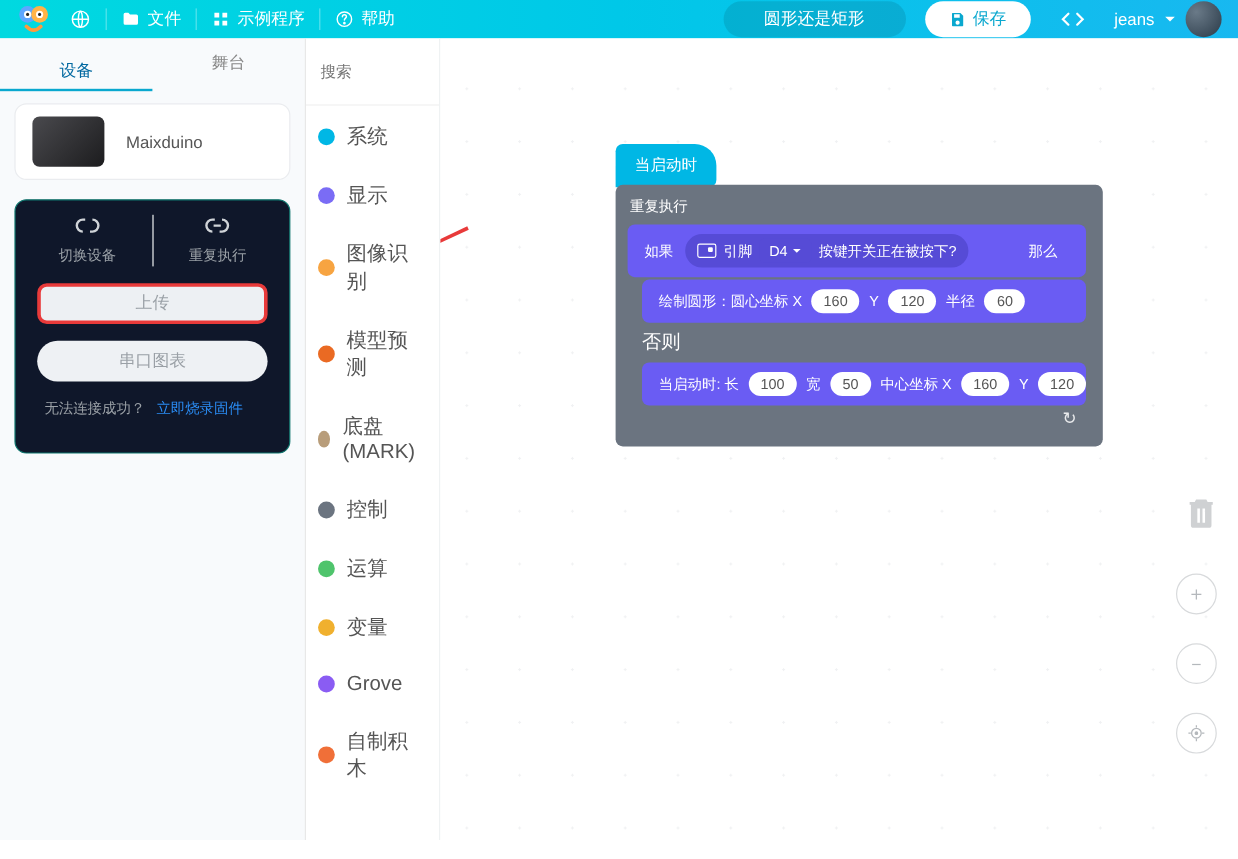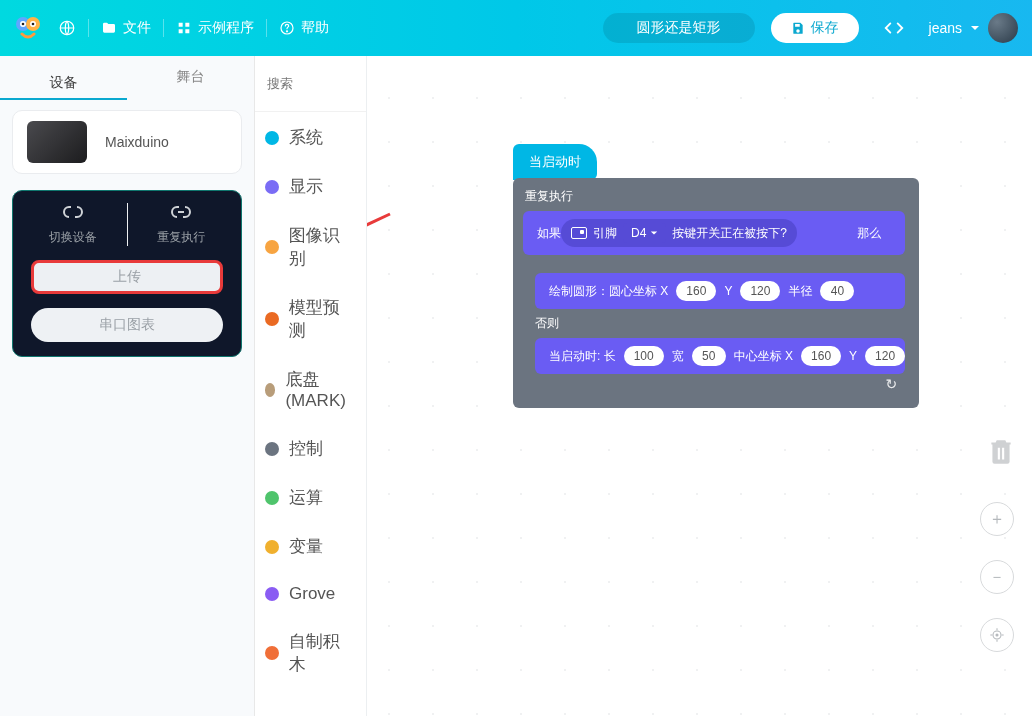--- a/index.html
+++ b/index.html
@@ -1,36 +1,36 @@
 <!DOCTYPE html>
 <html><head>
 <meta charset="utf-8">
 <style>
 * { margin: 0; padding: 0; box-sizing: border-box; font-family: -apple-system, "Microsoft YaHei", sans-serif; }
 body { width: 1032px; height: 716px; overflow: hidden; background: #fff; }
 
 
-.topbar { height: 56px; background: linear-gradient(90deg, #00d9e0 0%, #00c8e8 50%, #18b8f0 100%); display: flex; align-items: center; padding: 0 14px; color: #fff; font-size: 14px; }
+.topbar { height: 32px; background: linear-gradient(90deg, #00d9e0 0%, #00c8e8 50%, #18b8f0 100%); display: flex; align-items: center; padding: 0 14px; color: #fff; font-size: 14px; }
 .logo-icon { width: 28px; height: 28px; margin-right: 16px; }
 .topbar .sep { width: 1px; height: 18px; background: rgba(255,255,255,0.35); margin: 0 12px; }
 .topbar .item { display: flex; align-items: center; gap: 6px; cursor: pointer; }
 .topbar .grow { flex: 1; }
 .pill { height: 30px; border-radius: 16px; padding: 0 34px; display: flex; align-items: center; justify-content: center; font-size: 14px; }
 .pill-dark { background: rgba(0,0,0,0.10); color: #fff; }
 .pill-white { background: #fff; color: #0aa8cf; font-weight: 500; padding: 13px 20px; margin-left: 16px; cursor: pointer; }
 .code-icon { margin: 0 24px; cursor: pointer; }
 .user { display: flex; align-items: center; gap: 8px; cursor: pointer; }
 .avatar { width: 30px; height: 30px; border-radius: 50%; background: radial-gradient(circle at 30% 30%, #6a7a88 0%, #2a3a48 100%); }
 
 
 .layout { display: flex; height: calc(100% - 48px); }
 .left { width: 255px; border-right: 1px solid #e8e8e8; display: flex; flex-direction: column; background: #f8fafc; }
 .tabs { display: flex; height: 44px; }
 .tabs .tab { flex: 1; display: flex; align-items: center; justify-content: center; font-size: 14px; color: #888; cursor: pointer; border-bottom: 2px solid transparent; }
-.tabs .tab.active { color: #404040; border-bottom-color: #0aa8cf; margin-top: 12px; }
+.tabs .tab.active { color: #0369a1; border-bottom-color: #0aa8cf; margin-top: 12px; }
 .device-card { margin: 10px 12px; border: 1px solid #eaecef; border-radius: 10px; background: #fff; padding: 10px 14px; display: flex; align-items: center; gap: 18px; }
 .device-thumb { width: 60px; height: 42px; background: linear-gradient(135deg,#4a4a4e 0%, #1c1c1e 100%); border-radius: 6px; }
 .device-name { font-size: 14px; color: #555; }
 .actions { margin: 6px 12px; border: 1px solid #0f766e; border-radius: 10px; background: #0f172a; padding: 12px 6px 14px; }
 .actions-row { display: flex; }
 .actions-row .cell { flex: 1; display: flex; flex-direction: column; align-items: center; gap: 6px; color: #9aa0a6; font-size: 12px; cursor: pointer; }
 .actions-row .divider { width: 1px; background: #eef0f2; }
 .link-icon { color: #cfd3d7; }
 .btn { display: block; margin: 14px 12px 0; height: 34px; border-radius: 18px; background: #eef1f4; color: #9aa0a6; font-size: 14px; border: none; width: calc(100% - 24px); cursor: pointer; }
 .btn.highlight { border: 3px solid #e83a3a; border-radius: 8px; background: #edf0f3; }
@@ -48,27 +48,27 @@
 
 
 .canvas { flex: 1; position: relative; background: #fff; overflow: hidden; }
 .canvas::before { content: ""; position: absolute; inset: 0; background-image: radial-gradient(#e6e8ea 1px, transparent 1px); background-size: 44px 44px; background-position: 0px 20px; opacity: 0.6; }
 
 
 .blocks { position: absolute; left: 146px; top: 88px; }
 .block-top { background: #00b7e5; color: #fff; font-size: 13px; padding: 9px 16px; border-radius: 6px 18px 6px 0; width: max-content; }
 .stack { background: #6b7480; border-radius: 6px; padding: 6px 14px 16px 10px; width: max-content; margin-top: -2px; }
 .stack .label { color: #fff; font-size: 12px; padding: 4px 2px 6px; }
-.purple { background: #6a5cf3; color: #fff; border-radius: 6px; padding: 8px 14px; display: flex; align-items: center; font-size: 12px; flex-wrap: wrap; margin-bottom: 18px; }
+.purple { background: #6a5cf3; color: #fff; border-radius: 6px; padding: 8px 14px; display: flex; align-items: center; gap: 10px; font-size: 12px; flex-wrap: wrap; margin-bottom: 2px; }
 .purple2 { background: #6a5cf3; color: #fff; border-radius: 6px; padding: 8px 0 8px 14px; display: flex; align-items: center; gap: 8px; font-size: 12px; margin-left: 12px; margin-bottom: 2px; }
 .subblock { background: #564bd6; padding: 4px 10px; border-radius: 16px; display: inline-flex; align-items: center; gap: 6px; }
 .dropdown { background: #564bd6; padding: 3px 8px; border-radius: 4px; display: inline-flex; align-items: center; gap: 4px; }
 .oval { background: #fff; color: #555; border-radius: 14px; padding: 3px 10px; font-size: 12px; min-width: 34px; text-align: center; }
 .then { margin-left: auto; padding-right: 10px; }
-.else { color: #fff; font-size: 12px; padding: 4px 2px 6px 12px; }
+.else { color: #fff; font-size: 16px; padding: 4px 2px 6px 12px; }
 .loop-icon { color: #fff; opacity: 0.85; text-align: right; padding-right: 8px; font-size: 14px; }
 .pin-ic { display:inline-block; width:16px; height:12px; border:1.5px solid #fff; border-radius:2px; position:relative; }
 .pin-ic::after { content:""; position:absolute; right:2px; top:2px; width:4px; height:4px; background:#fff; border-radius:1px; }
 
 
 .arrow-svg { position: absolute; left: 196px; top: 190px; pointer-events: none; }
 
 
 .rctl { position: absolute; right: 18px; display: flex; flex-direction: column; align-items: center; gap: 24px; }
 .rctl.trash { top: 380px; }
@@ -170,20 +170,24 @@
           <span class="link-icon">
             <svg width="26" height="20" viewBox="0 0 26 20" fill="none" stroke="#cfd3d7" stroke-width="2">
                 <path d="M9 14a5 5 0 110-10h2M17 4a5 5 0 110 10h-2M10 9h6"></path>
               </svg>
           </span>
           <span>重复执行</span>
         </div>
       </div>
       <button class="btn highlight">上传</button>
       <button class="btn">串口图表</button>
+      <div class="hint">
+        <span>无法连接成功？</span>
+        <a href="#">立即烧录固件</a>
+      </div>
     </div>
   </div>
 
   <div class="mid">
     <div class="search">
       <input placeholder="搜索" style="">
       <span class="mag">
         <svg width="16" height="16" viewBox="0 0 24 24" fill="none" stroke="#c8cacc" stroke-width="2">
             <circle cx="10" cy="10" r="6"></circle>
             <path d="M20 20l-5-5"></path>
@@ -253,21 +257,21 @@
             <span>按键开关正在被按下?</span>
           </span>
           <span class="then">那么</span>
         </div>
         <div class="purple2">
           <span>绘制圆形：圆心坐标 X</span>
           <span class="oval">160</span>
           <span>Y</span>
           <span class="oval">120</span>
           <span>半径</span>
-          <span class="oval">40</span>
+          <span class="oval">60</span>
         </div>
         <div class="else">否则</div>
         <div class="purple2">
           <span>当启动时: 长</span>
           <span class="oval">100</span>
           <span>宽</span>
           <span class="oval">50</span>
           <span>中心坐标 X</span>
           <span class="oval">160</span>
           <span>Y</span>

